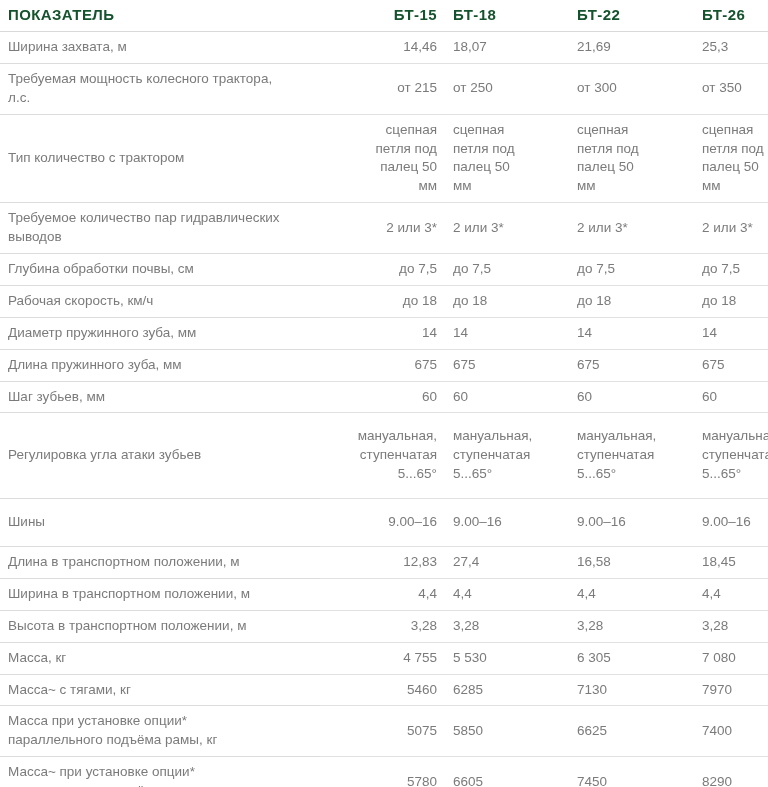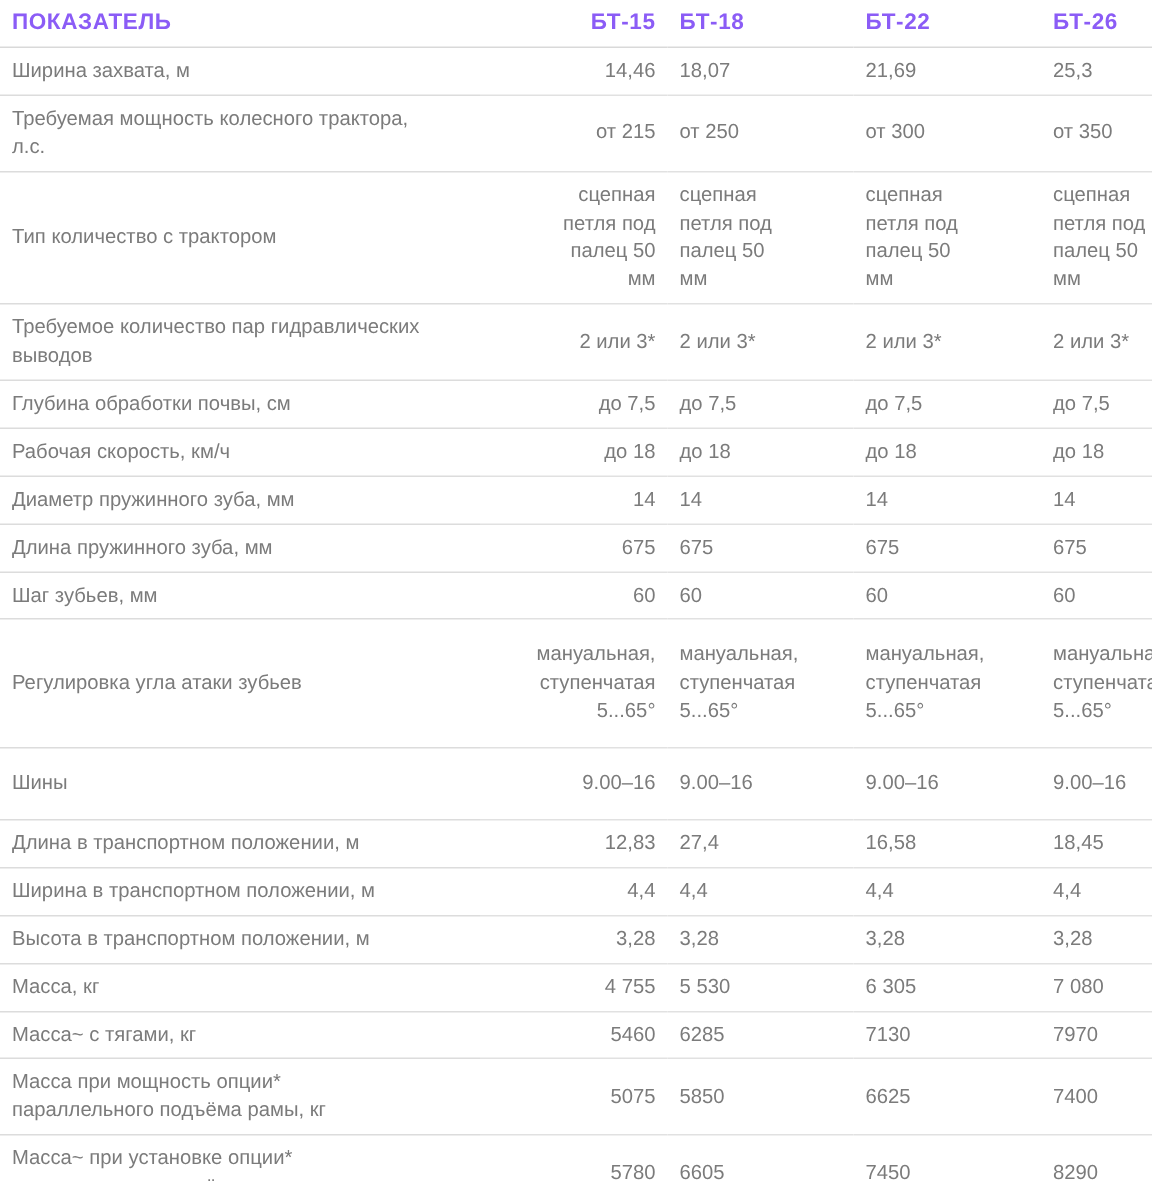--- a/index.html
+++ b/index.html
@@ -16,21 +16,21 @@
     border-collapse: collapse;
     table-layout: fixed;
   }
   table.specs th {
     text-align: left;
     vertical-align: middle;
     font-size: 15px;
     font-weight: 700;
     letter-spacing: 0.4px;
     text-transform: uppercase;
-    color: #8b5cf6;
+    color: #14532d;
     padding: 6px 8px 7px 8px;
     border-bottom: 1px solid #d9d9d9;
     line-height: 1.2;
   }
   table.specs td {
     vertical-align: middle;
     font-size: 13.5px;
     font-weight: 400;
     color: #7b7b7b;
     padding: 6px 8px;
@@ -194,21 +194,21 @@
           <td>7 080</td>
         </tr>
         <tr>
           <td>Масса~ с тягами, кг</td>
           <td>5460</td>
           <td>6285</td>
           <td>7130</td>
           <td>7970</td>
         </tr>
         <tr>
-          <td>Масса при мощность опции*
+          <td>Масса при установке опции*
 параллельного подъёма рамы, кг</td>
           <td>5075</td>
           <td>5850</td>
           <td>6625</td>
           <td>7400</td>
         </tr>
         <tr>
           <td>Масса~ при установке опции*
 параллельного подъёма рамы с тягами, кг</td>
           <td>5780</td>

